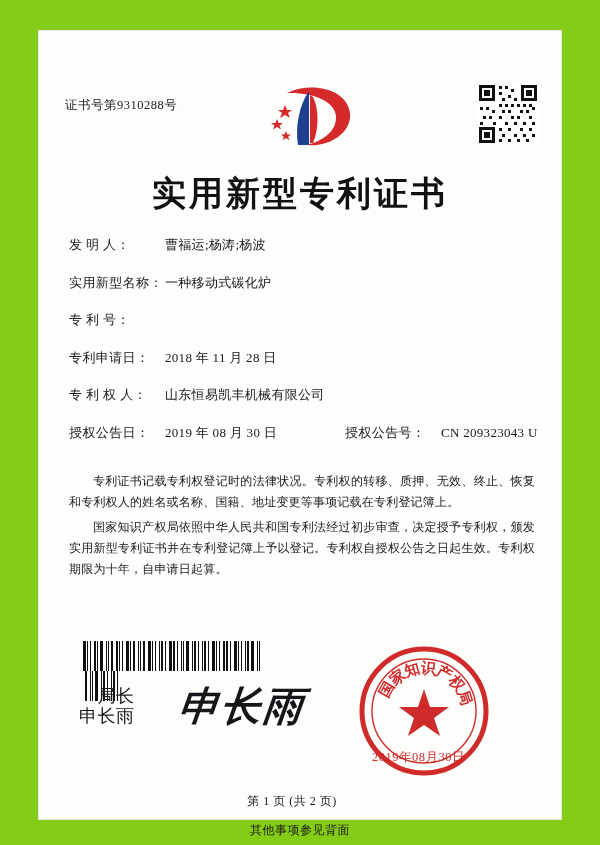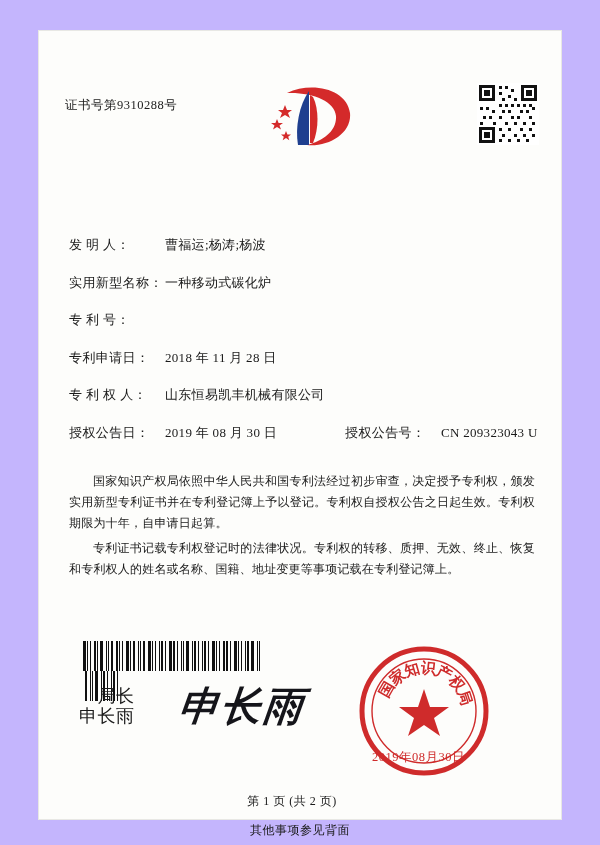--- a/index.html
+++ b/index.html
@@ -10,21 +10,21 @@
   body {
     width: 600px;
     height: 845px;
     font-family: "Liberation Serif", serif;
     overflow: hidden;
   }
   #page {
     position: relative;
     width: 600px;
     height: 845px;
-    background: #c4b5fd;
+    background: #84cc16;
     box-sizing: border-box;
   }
   .sheet {
     position: absolute;
     left: 38px;
     top: 30px;
     width: 524px;
     height: 790px;
     background: #fdfdfb;
     border: 1px solid #e8e8e4;
@@ -287,20 +287,21 @@
           <rect x="46" y="51" width="3" height="3"></rect>
             <rect x="55" y="51" width="3" height="3"></rect>
             <rect x="22" y="56" width="3" height="3"></rect>
           <rect x="31" y="56" width="3" height="3"></rect>
             <rect x="40" y="56" width="3" height="3"></rect>
             <rect x="49" y="56" width="3" height="3"></rect>
         </g>
       </svg>
     </div>
 
+    <div class="doc-title">实用新型专利证书</div>
 
     <div class="fields">
       <div class="frow">
         <div class="flabel">发 明 人：</div>
         <div class="fval">曹福运;杨涛;杨波</div>
       </div>
       <div class="frow">
         <div class="flabel">实用新型名称：</div>
         <div class="fval">一种移动式碳化炉</div>
       </div>
@@ -317,22 +318,22 @@
       </div>
       <div class="frow split">
         <div class="flabel">授权公告日：</div>
         <div class="fval">2019 年 08 月 30 日</div>
         <div class="flabel2">授权公告号：</div>
         <div class="fval2">CN 209323043 U</div>
       </div>
     </div>
 
     <div class="paras">
+      <div class="para">专利证书记载专利权登记时的法律状况。专利权的转移、质押、无效、终止、恢复和专利权人的姓名或名称、国籍、地址变更等事项记载在专利登记簿上。</div>
       <div class="para">国家知识产权局依照中华人民共和国专利法经过初步审查，决定授予专利权，颁发实用新型专利证书并在专利登记簿上予以登记。专利权自授权公告之日起生效。专利权期限为十年，自申请日起算。</div>
-      <div class="para">专利证书记载专利权登记时的法律状况。专利权的转移、质押、无效、终止、恢复和专利权人的姓名或名称、国籍、地址变更等事项记载在专利登记簿上。</div>
     </div>
 
     <div class="barcode" id="barcode"><span style="width:3px;"></span><span style="width:1px;background:transparent;"></span><span style="width:1px;"></span><span style="width:2px;background:transparent;"></span><span style="width:1px;"></span><span style="width:3px;background:transparent;"></span><span style="width:2px;"></span><span style="width:1px;background:transparent;"></span><span style="width:1px;"></span><span style="width:2px;background:transparent;"></span><span style="width:3px;"></span><span style="width:3px;background:transparent;"></span><span style="width:1px;"></span><span style="width:1px;background:transparent;"></span><span style="width:1px;"></span><span style="width:2px;background:transparent;"></span><span style="width:2px;"></span><span style="width:3px;background:transparent;"></span><span style="width:2px;"></span><span style="width:1px;background:transparent;"></span><span style="width:1px;"></span><span style="width:2px;background:transparent;"></span><span style="width:1px;"></span><span style="width:3px;background:transparent;"></span><span style="width:3px;"></span><span style="width:1px;background:transparent;"></span><span style="width:1px;"></span><span style="width:2px;background:transparent;"></span><span style="width:2px;"></span><span style="width:3px;background:transparent;"></span><span style="width:1px;"></span><span style="width:1px;background:transparent;"></span><span style="width:1px;"></span><span style="width:2px;background:transparent;"></span><span style="width:2px;"></span><span style="width:3px;background:transparent;"></span><span style="width:3px;"></span><span style="width:1px;background:transparent;"></span><span style="width:1px;"></span><span style="width:2px;background:transparent;"></span><span style="width:1px;"></span><span style="width:3px;background:transparent;"></span><span style="width:1px;"></span><span style="width:1px;background:transparent;"></span><span style="width:2px;"></span><span style="width:2px;background:transparent;"></span><span style="width:1px;"></span><span style="width:3px;background:transparent;"></span><span style="width:3px;"></span><span style="width:1px;background:transparent;"></span><span style="width:2px;"></span><span style="width:2px;background:transparent;"></span><span style="width:1px;"></span><span style="width:3px;background:transparent;"></span><span style="width:1px;"></span><span style="width:1px;background:transparent;"></span><span style="width:1px;"></span><span style="width:2px;background:transparent;"></span><span style="width:3px;"></span><span style="width:3px;background:transparent;"></span><span style="width:1px;"></span><span style="width:1px;background:transparent;"></span><span style="width:2px;"></span><span style="width:2px;background:transparent;"></span><span style="width:1px;"></span><span style="width:3px;background:transparent;"></span><span style="width:1px;"></span><span style="width:1px;background:transparent;"></span><span style="width:2px;"></span><span style="width:2px;background:transparent;"></span><span style="width:1px;"></span><span style="width:3px;background:transparent;"></span><span style="width:3px;"></span><span style="width:1px;background:transparent;"></span><span style="width:1px;"></span><span style="width:2px;background:transparent;"></span><span style="width:1px;"></span><span style="width:3px;background:transparent;"></span><span style="width:2px;"></span><span style="width:1px;background:transparent;"></span><span style="width:2px;"></span><span style="width:2px;background:transparent;"></span><span style="width:1px;"></span><span style="width:3px;background:transparent;"></span><span style="width:3px;"></span><span style="width:1px;background:transparent;"></span><span style="width:1px;"></span><span style="width:2px;background:transparent;"></span><span style="width:1px;"></span><span style="width:3px;background:transparent;"></span><span style="width:1px;"></span><span style="width:1px;background:transparent;"></span><span style="width:2px;"></span><span style="width:2px;background:transparent;"></span><span style="width:3px;"></span><span style="width:3px;background:transparent;"></span><span style="width:1px;"></span><span style="width:1px;background:transparent;"></span><span style="width:1px;"></span><span style="width:2px;background:transparent;"></span><span style="width:2px;"></span><span style="width:3px;background:transparent;"></span><span style="width:1px;"></span><span style="width:1px;background:transparent;"></span><span style="width:1px;"></span><span style="width:2px;background:transparent;"></span><span style="width:3px;"></span><span style="width:3px;background:transparent;"></span><span style="width:1px;"></span><span style="width:1px;background:transparent;"></span><span style="width:2px;"></span><span style="width:2px;background:transparent;"></span><span style="width:1px;"></span><span style="width:3px;background:transparent;"></span><span style="width:1px;"></span><span style="width:1px;background:transparent;"></span><span style="width:2px;"></span><span style="width:2px;background:transparent;"></span><span style="width:1px;"></span><span style="width:3px;background:transparent;"></span></div>
 
     <div class="sig-label">
       <div>局长</div>
       <div>申长雨</div>
     </div>
     <div class="sig-hand">申长雨</div>
 

